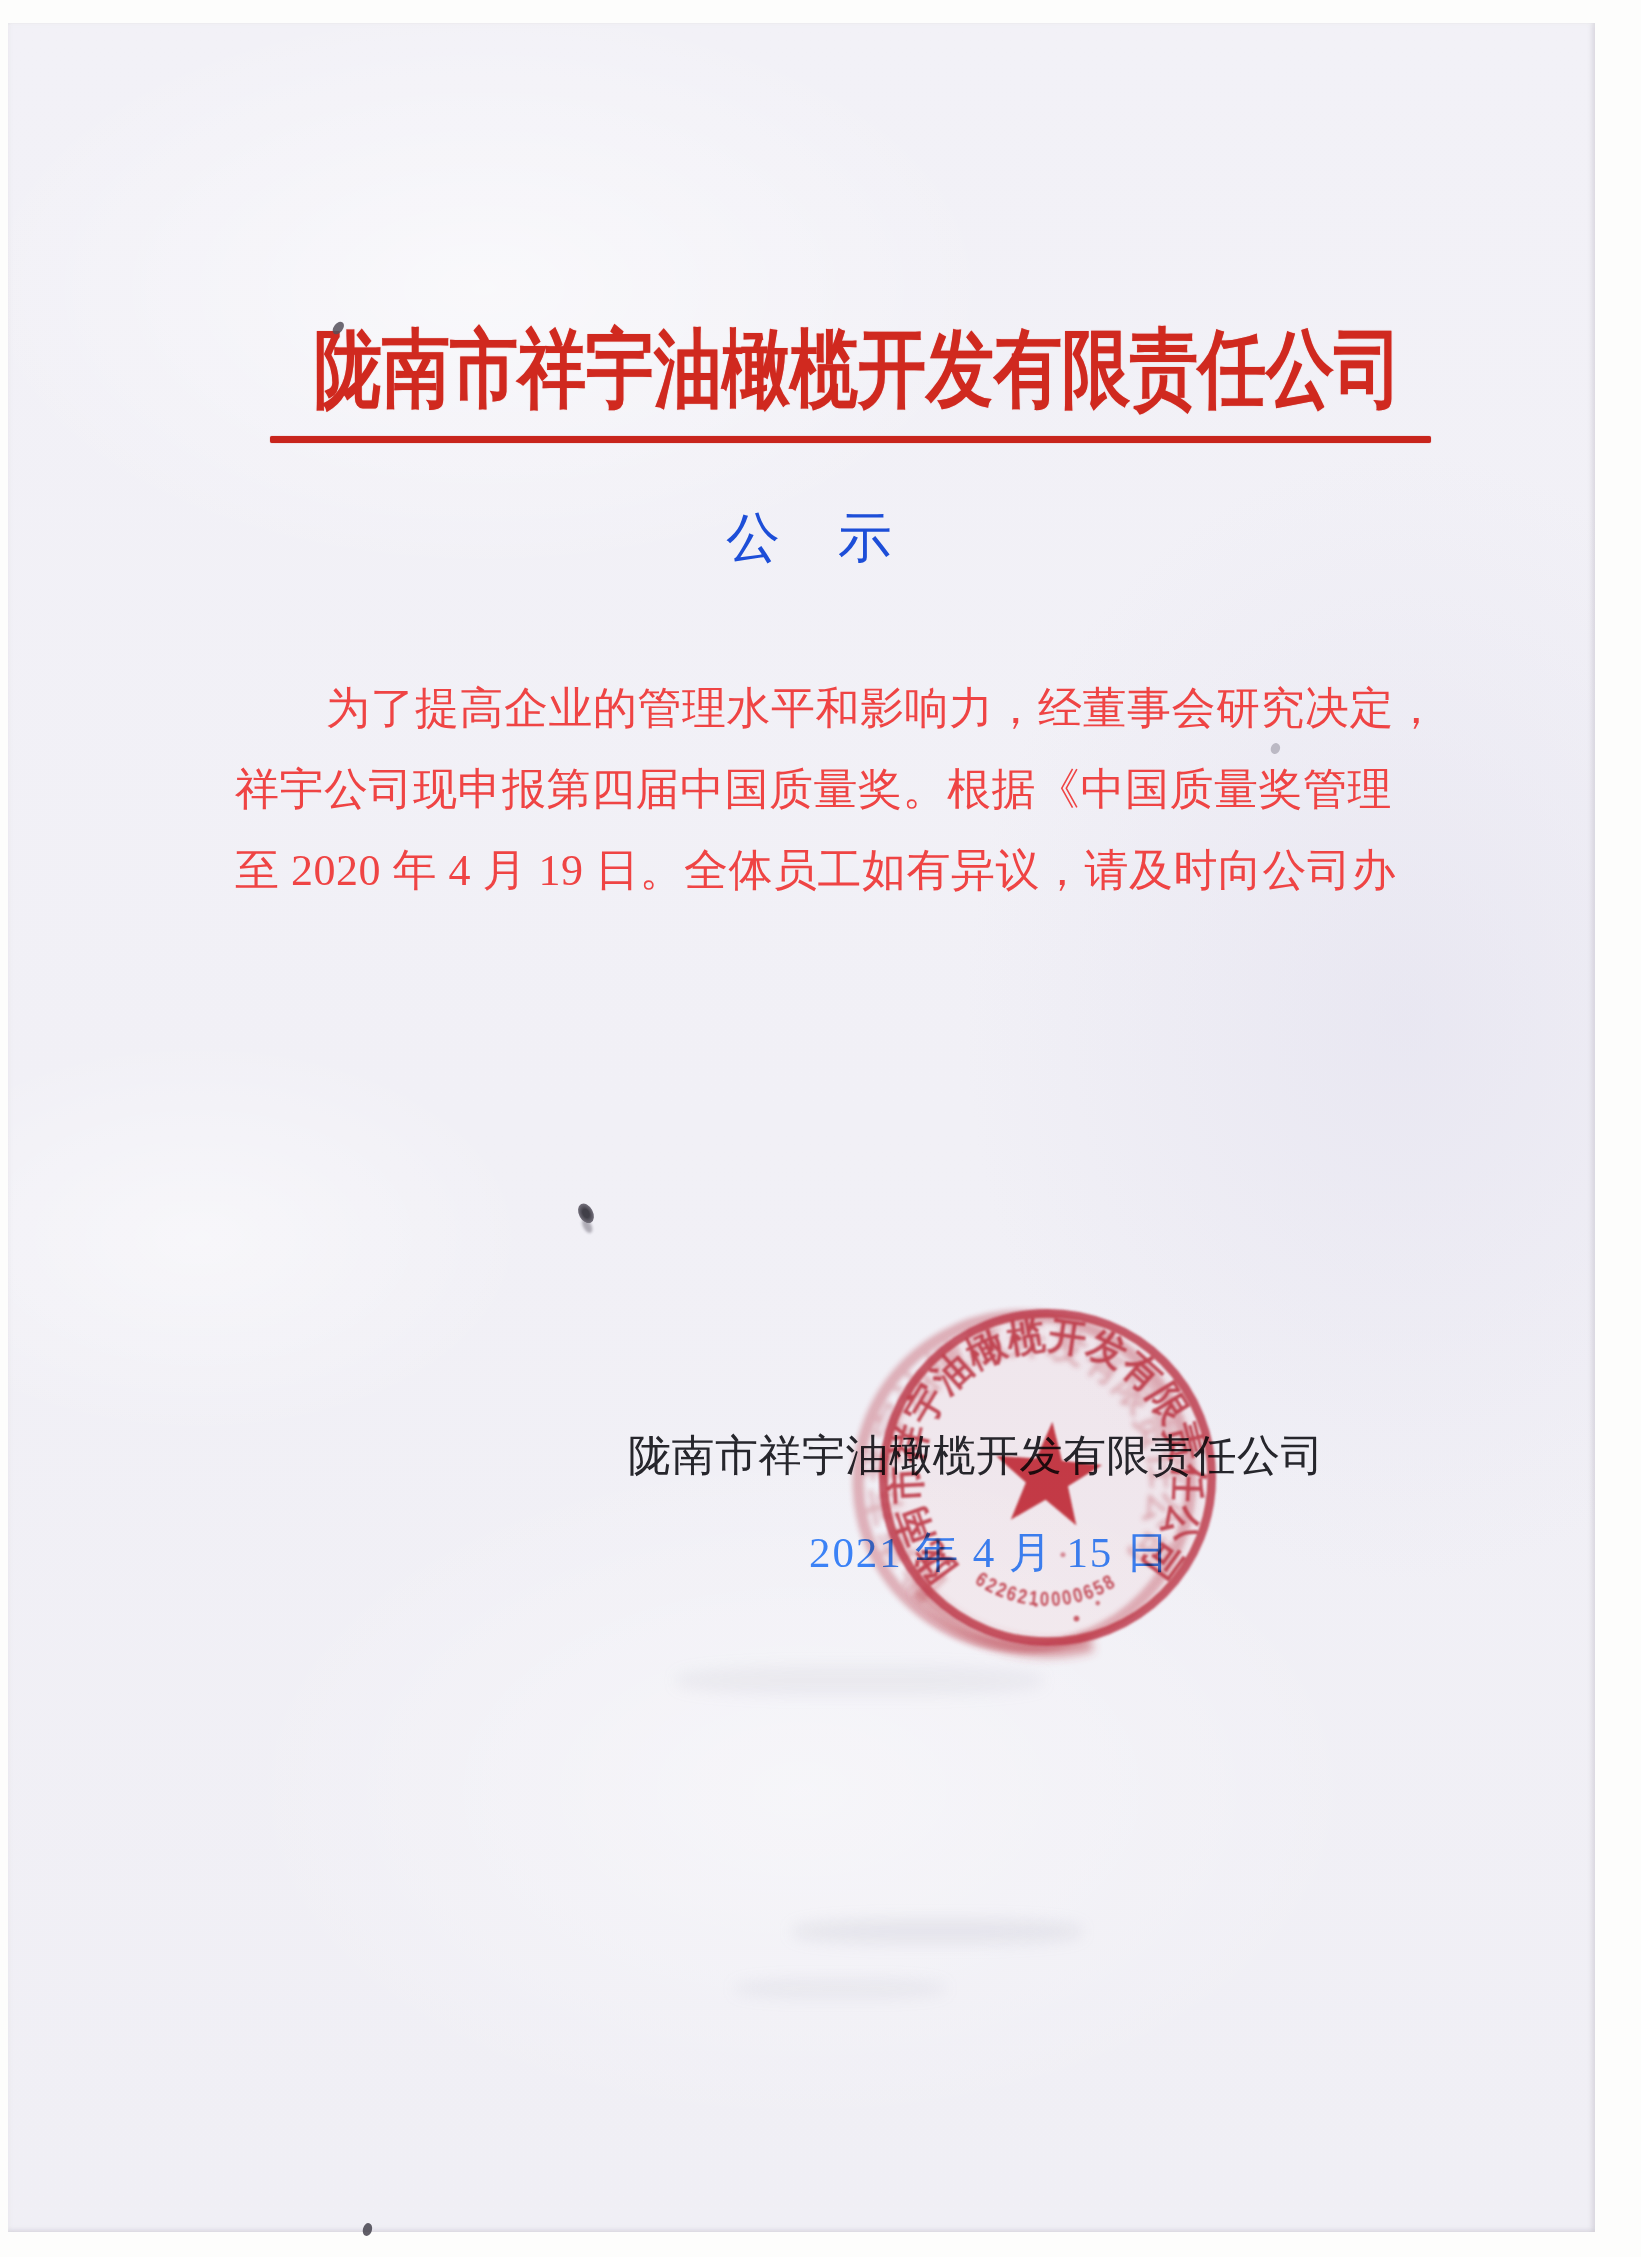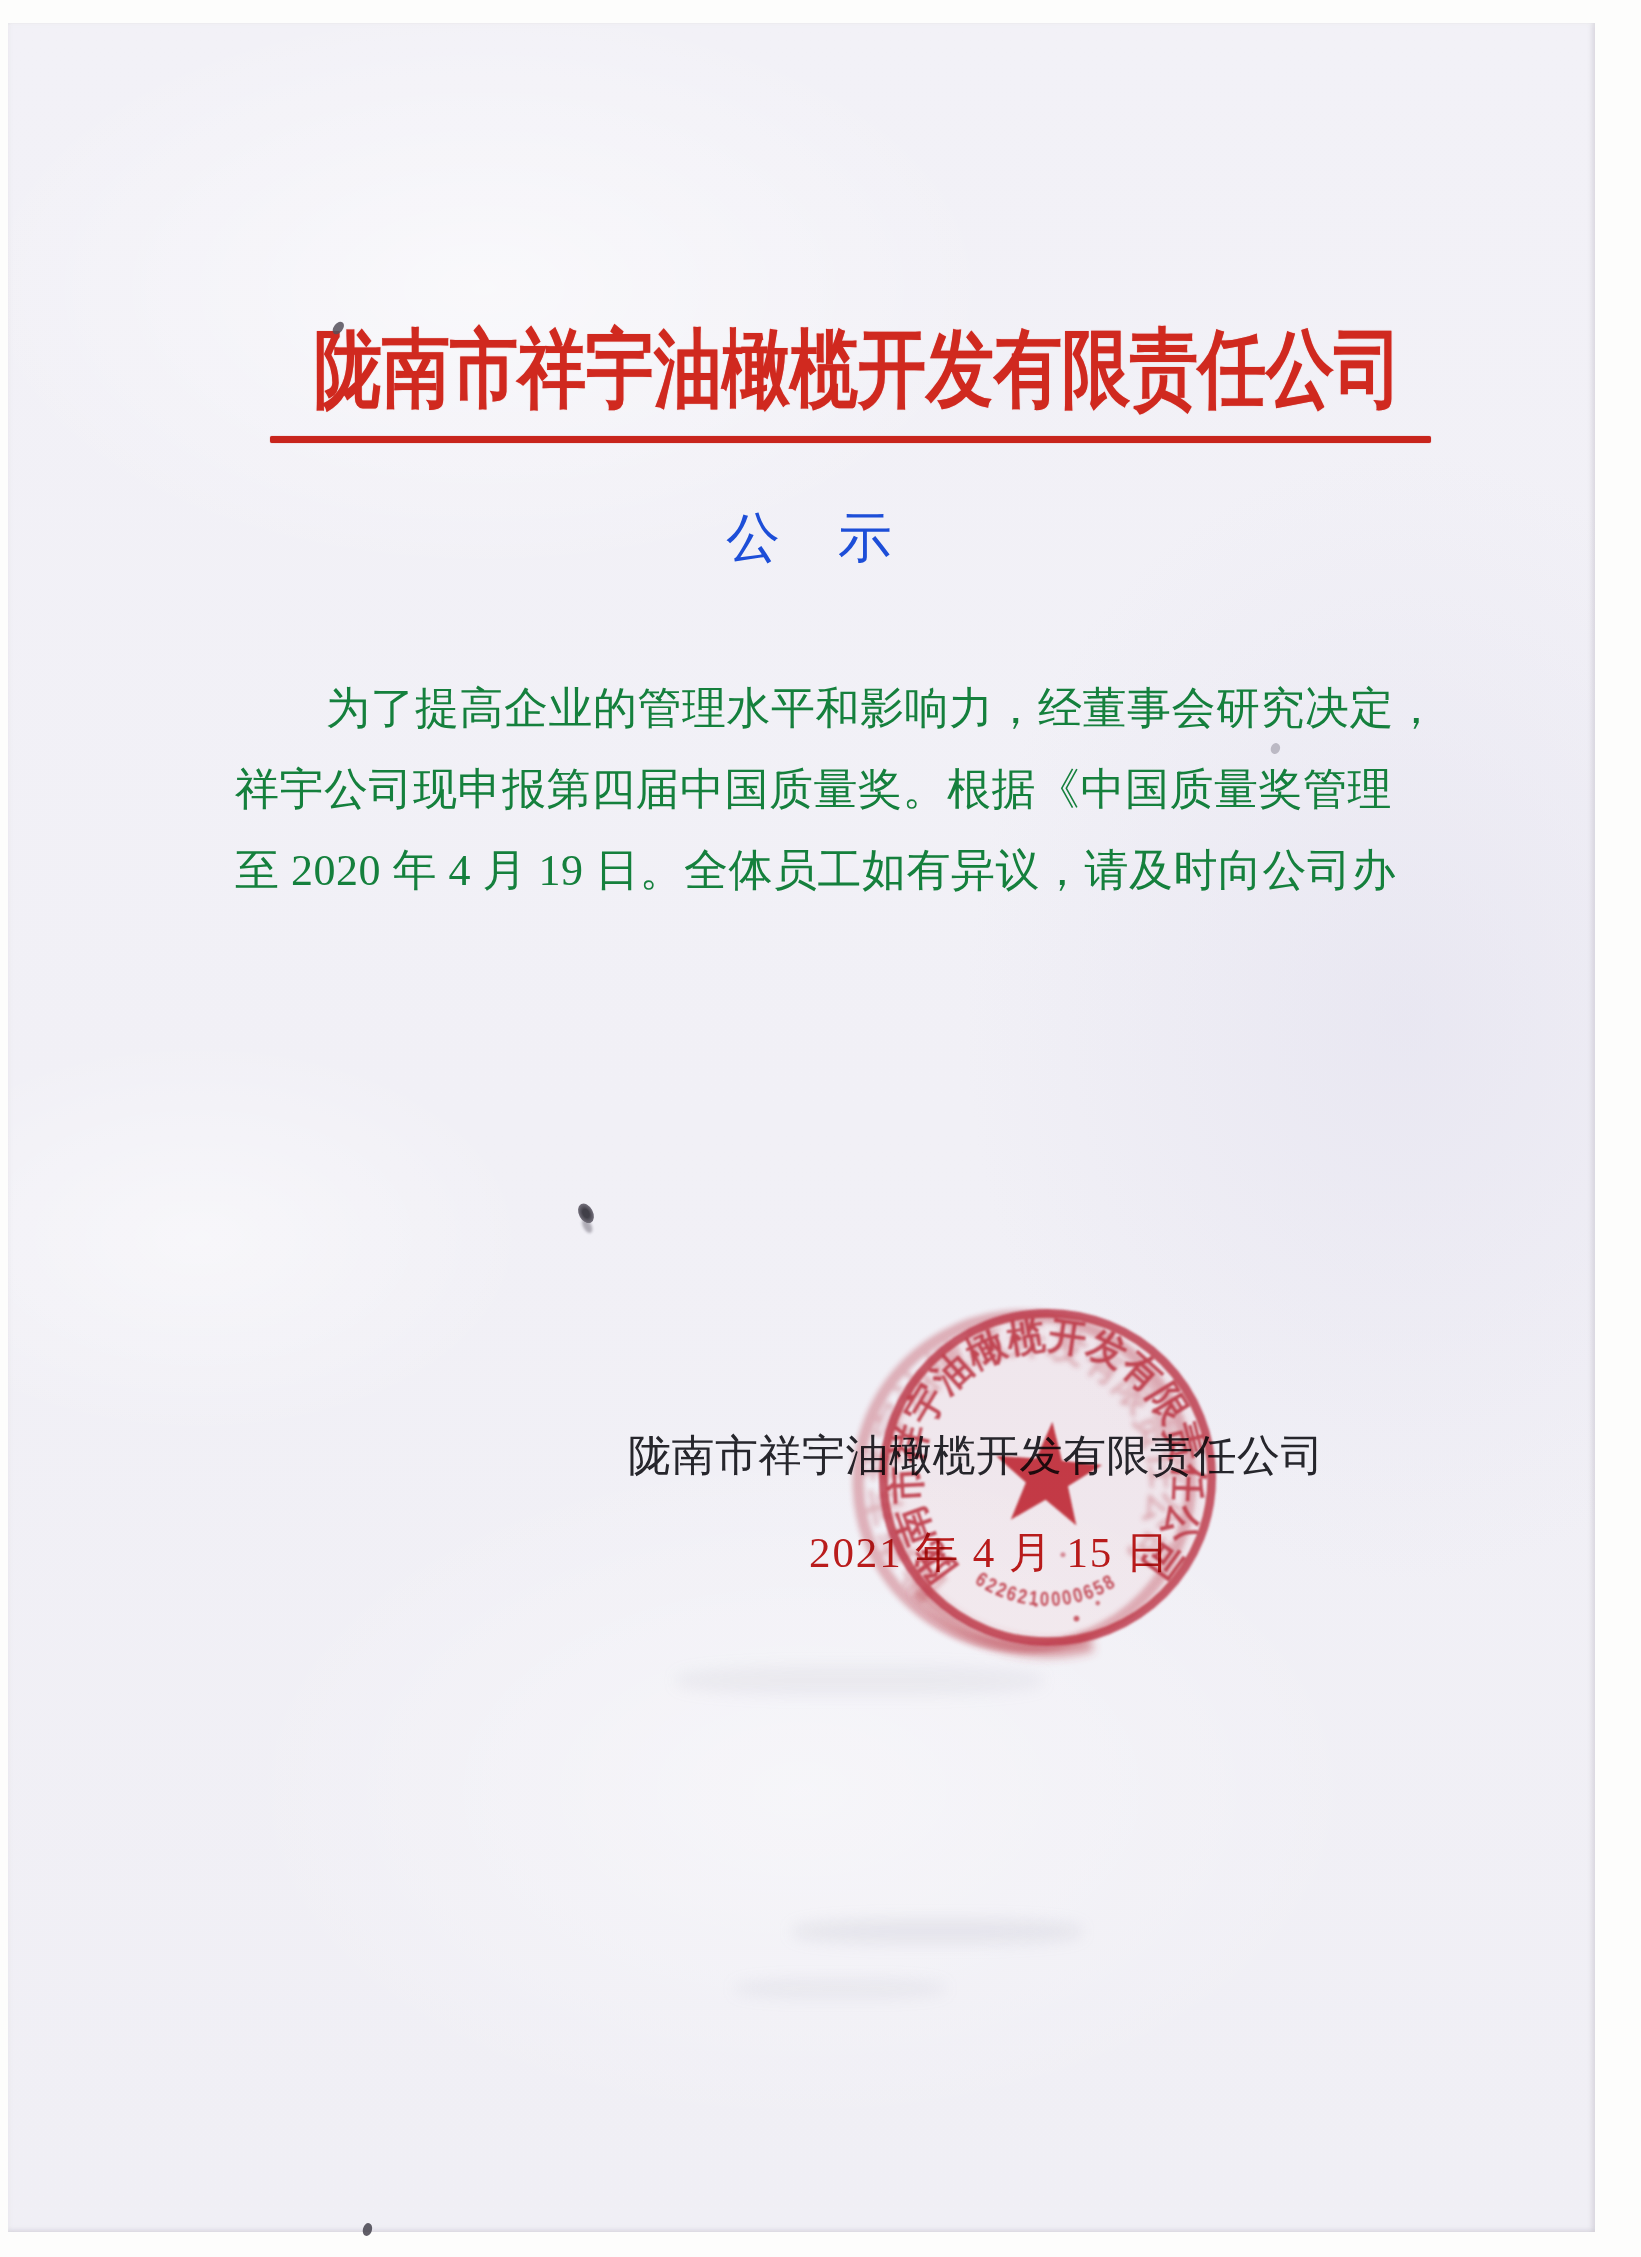--- a/index.html
+++ b/index.html
@@ -30,31 +30,31 @@
     position:absolute;left:270px;top:436px;width:1161px;height:6.8px;
     background:#c8251d;border-radius:1.9px;
     box-shadow:0 0 1px rgba(200,37,29,.7);
   }
   .notice-title{
     position:absolute;left:726px;top:502px;
     font-size:54px;color:#1d4ed8;white-space:nowrap;letter-spacing:1.9px;
   }
   .body-text{
     position:absolute;left:235px;top:668px;width:1197px;
-    font-size:44px;line-height:81px;color:#15803d;letter-spacing:0.5px;
+    font-size:44px;line-height:81px;color:#ef4444;letter-spacing:0.5px;
   }
   .body-text .line{white-space:nowrap;}
   .body-text .line.indent{text-indent:91px;}
   .sig{
     position:absolute;left:628px;top:1427px;
     font-size:43px;color:#26262c;white-space:nowrap;letter-spacing:0.5px;
   }
   .sig-date{
     position:absolute;left:809px;top:1524px;
-    font-size:43px;color:#b91c1c;white-space:nowrap;letter-spacing:1.9px;
+    font-size:43px;color:#3b82f6;white-space:nowrap;letter-spacing:1.9px;
   }
   .seal{
     position:absolute;left:835px;top:1265px;width:425px;height:425px;
     mix-blend-mode:multiply;opacity:.95;
   }
   .seal svg{width:100%;height:100%;}
   .speck{position:absolute;border-radius:50%;}
   .speck.s1{left:334px;top:321px;width:8.7px;height:13.5px;background:#55505a;transform:rotate(38deg);opacity:.85;}
   .speck.s2{left:579px;top:1203px;width:13.5px;height:21px;
     background:radial-gradient(#33313a 30%, #6a6672 70%, transparent 85%);

